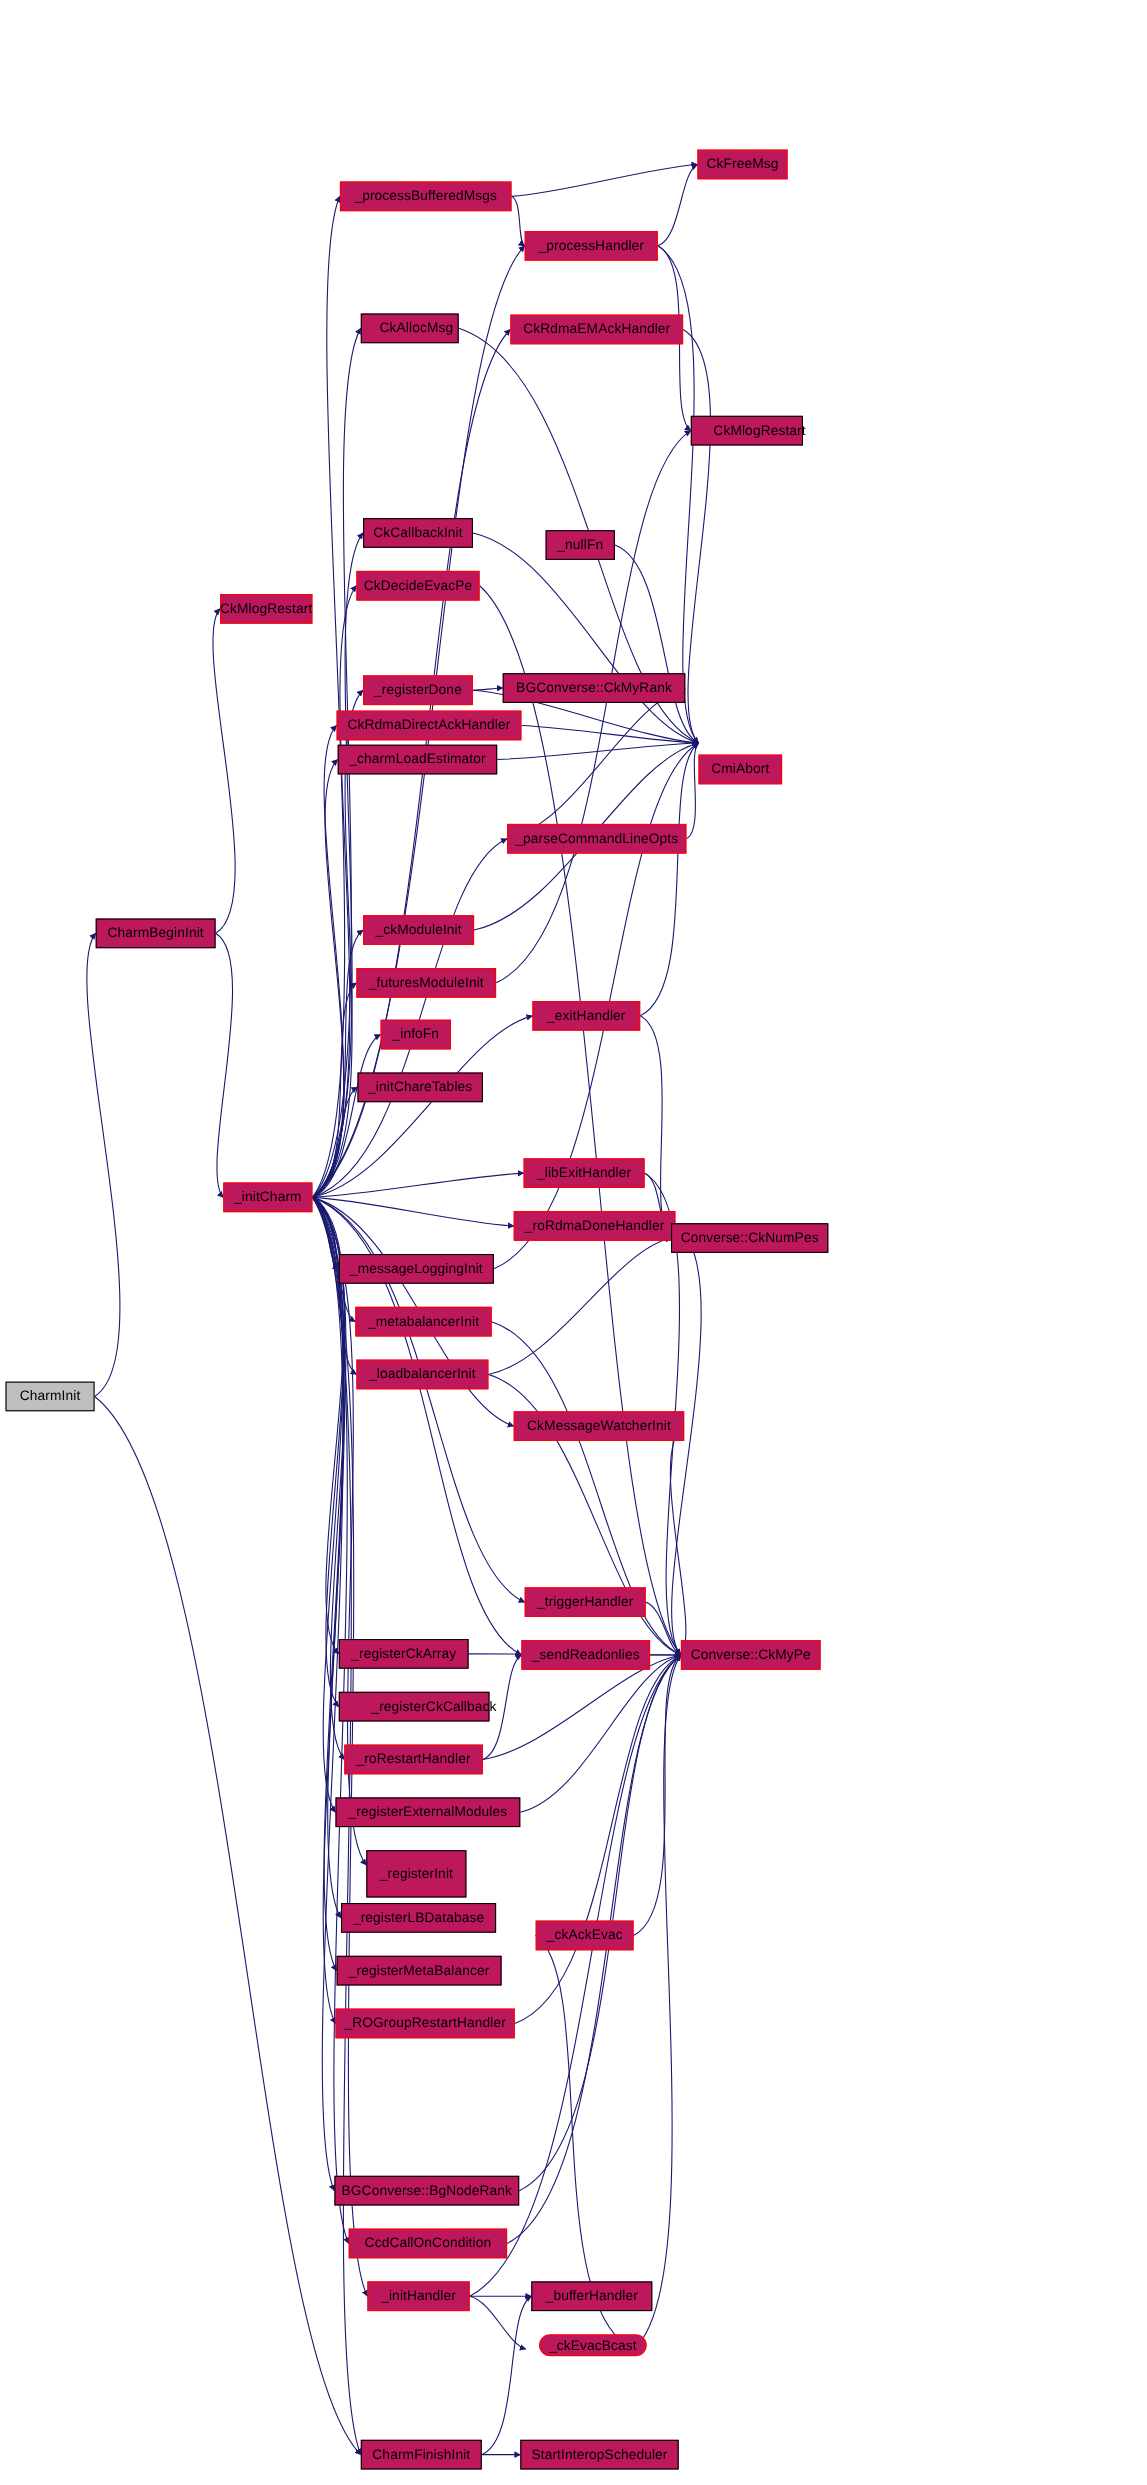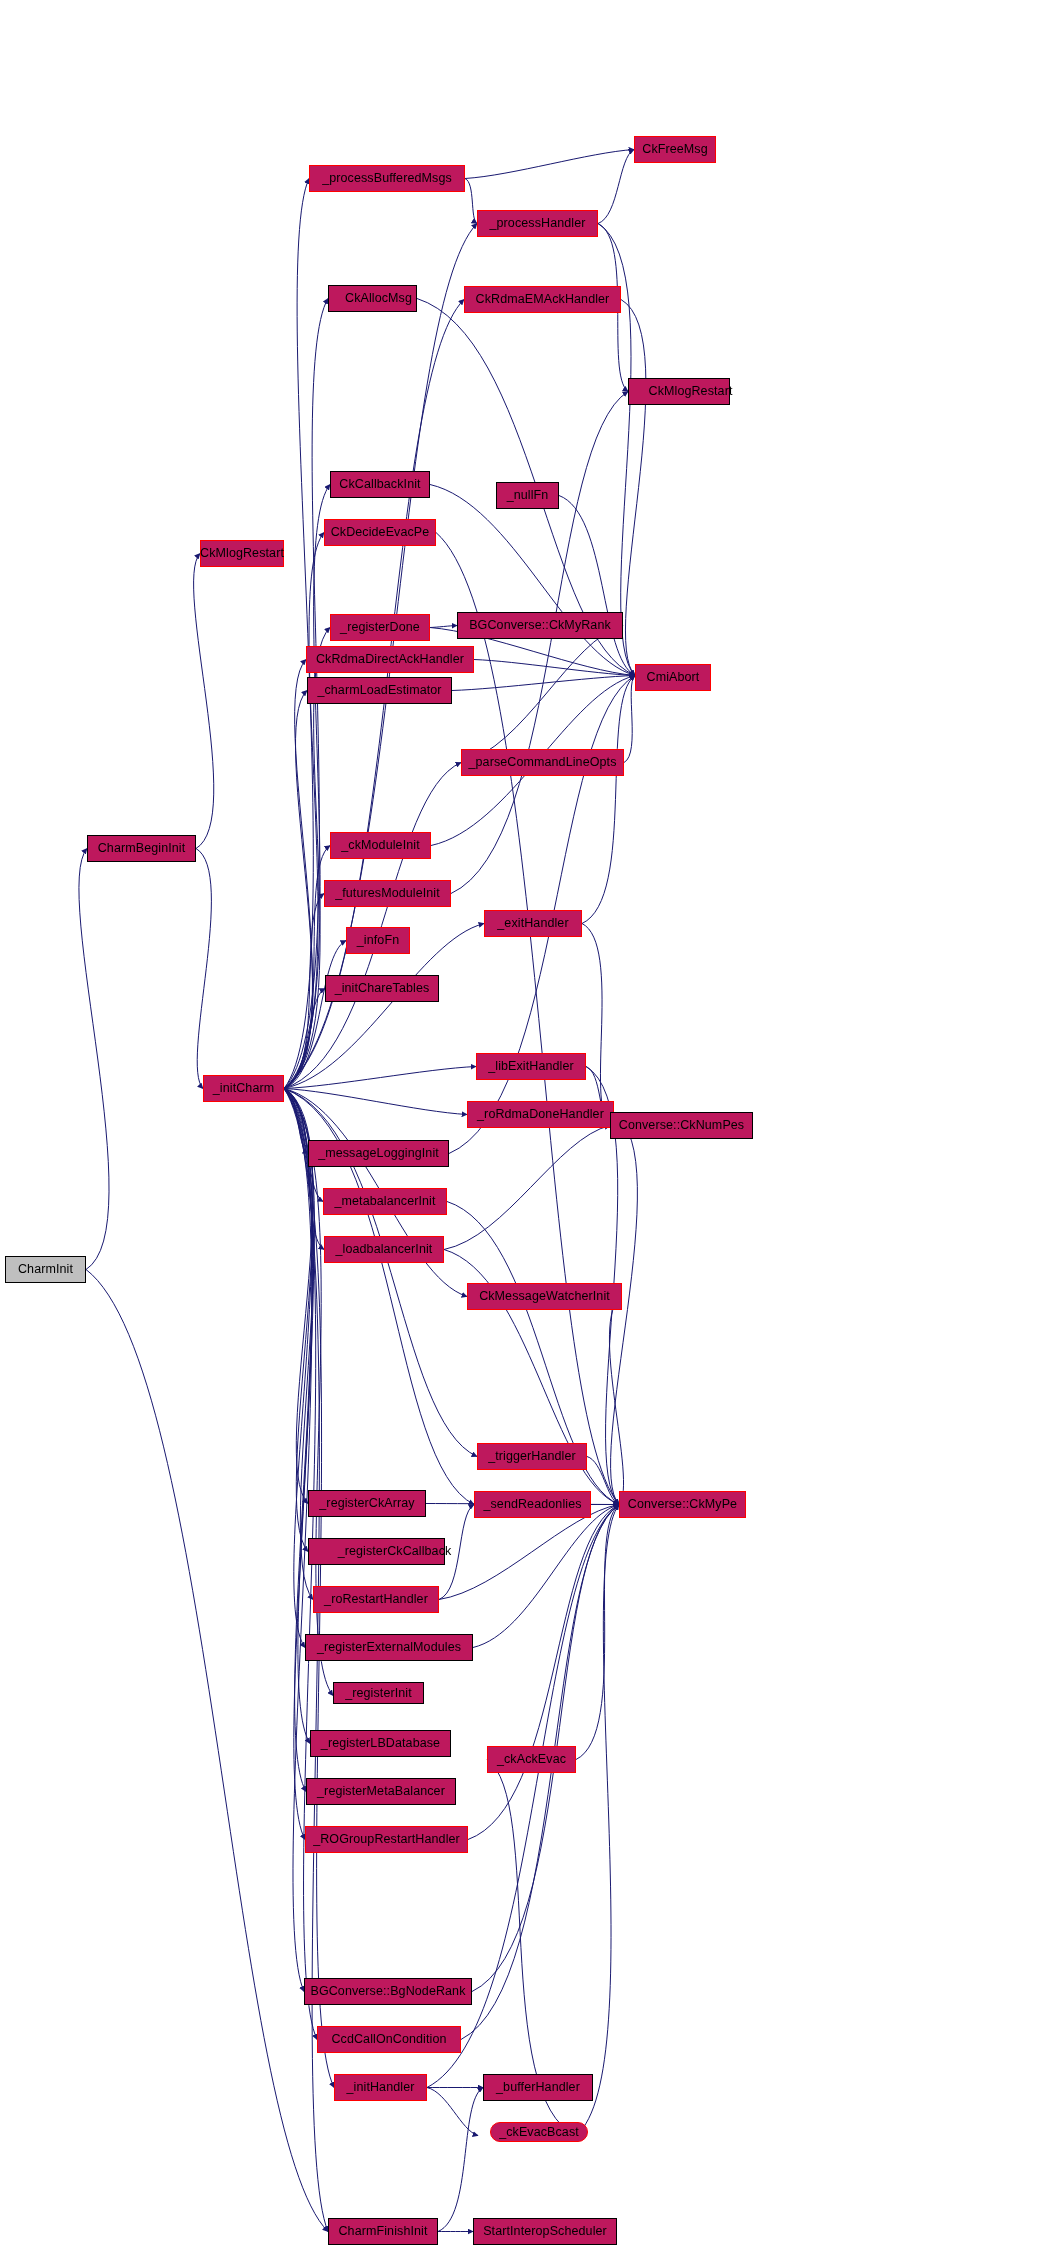--- a/index.html
+++ b/index.html
@@ -205,21 +205,21 @@
       </div>
       <div class="node" style="left: 308px; top: 1538px; width: 137px; height: 27px; padding-left: 36px;">
         <span>_registerCkCallback</span>
       </div>
       <div class="node red" style="left: 313px; top: 1586px; width: 126px; height: 27px;">
         <span>_roRestartHandler</span>
       </div>
       <div class="node" style="left: 305px; top: 1634px; width: 168px; height: 27px;">
         <span>_registerExternalModules</span>
       </div>
-      <div class="node" style="left: 333px; top: 1682px; width: 91px; height: 22px;">
+      <div class="node" style="left: 333px; top: 1682px; width: 91px; height: 43px;">
         <span>_registerInit</span>
       </div>
       <div class="node" style="left: 310px; top: 1730px; width: 141px; height: 27px;">
         <span>_registerLBDatabase</span>
       </div>
       <div class="node" style="left: 306px; top: 1778px; width: 150px; height: 27px;">
         <span>_registerMetaBalancer</span>
       </div>
       <div class="node red" style="left: 305px; top: 1826px; width: 163px; height: 27px;">
         <span>_ROGroupRestartHandler</span>
@@ -280,21 +280,21 @@
       </div>
       <div class="node" style="left: 473px; top: 2218px; width: 144px; height: 27px;">
         <span>StartInteropScheduler</span>
       </div>
       <div class="node red" style="left: 634px; top: 136px; width: 82px; height: 27px;">
         <span>CkFreeMsg</span>
       </div>
       <div class="node" style="left: 628px; top: 378px; width: 102px; height: 27px; padding-left: 23px;">
         <span>CkMlogRestart</span>
       </div>
-      <div class="node red" style="left: 635px; top: 664px; width: 76px; height: 27px;">
+      <div class="node red" style="left: 635px; top: 686px; width: 76px; height: 27px;">
         <span>CmiAbort</span>
       </div>
       <div class="node" style="left: 610px; top: 1112px; width: 143px; height: 27px;">
         <span>Converse::CkNumPes</span>
       </div>
       <div class="node red" style="left: 619px; top: 1491px; width: 127px; height: 27px;">
         <span>Converse::CkMyPe</span>
       </div>
     </div>
 

